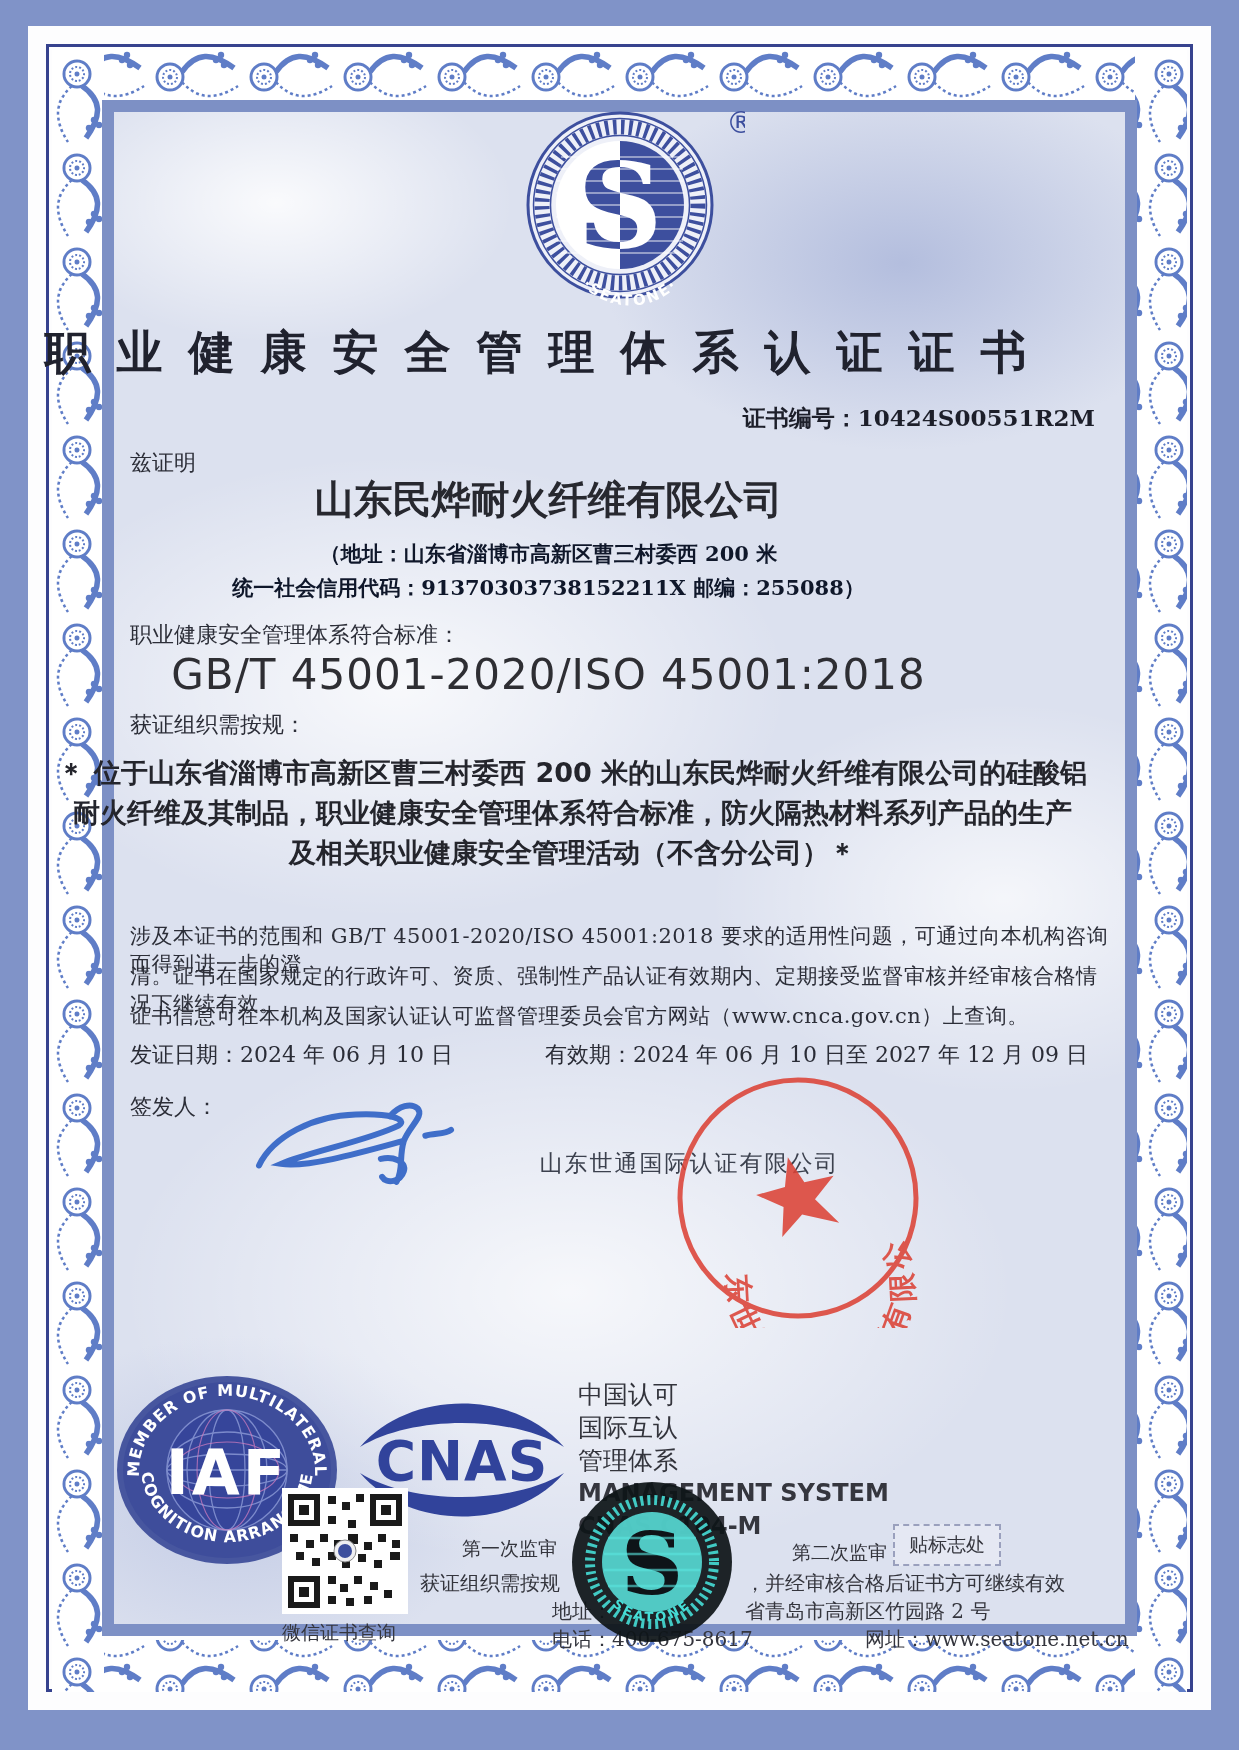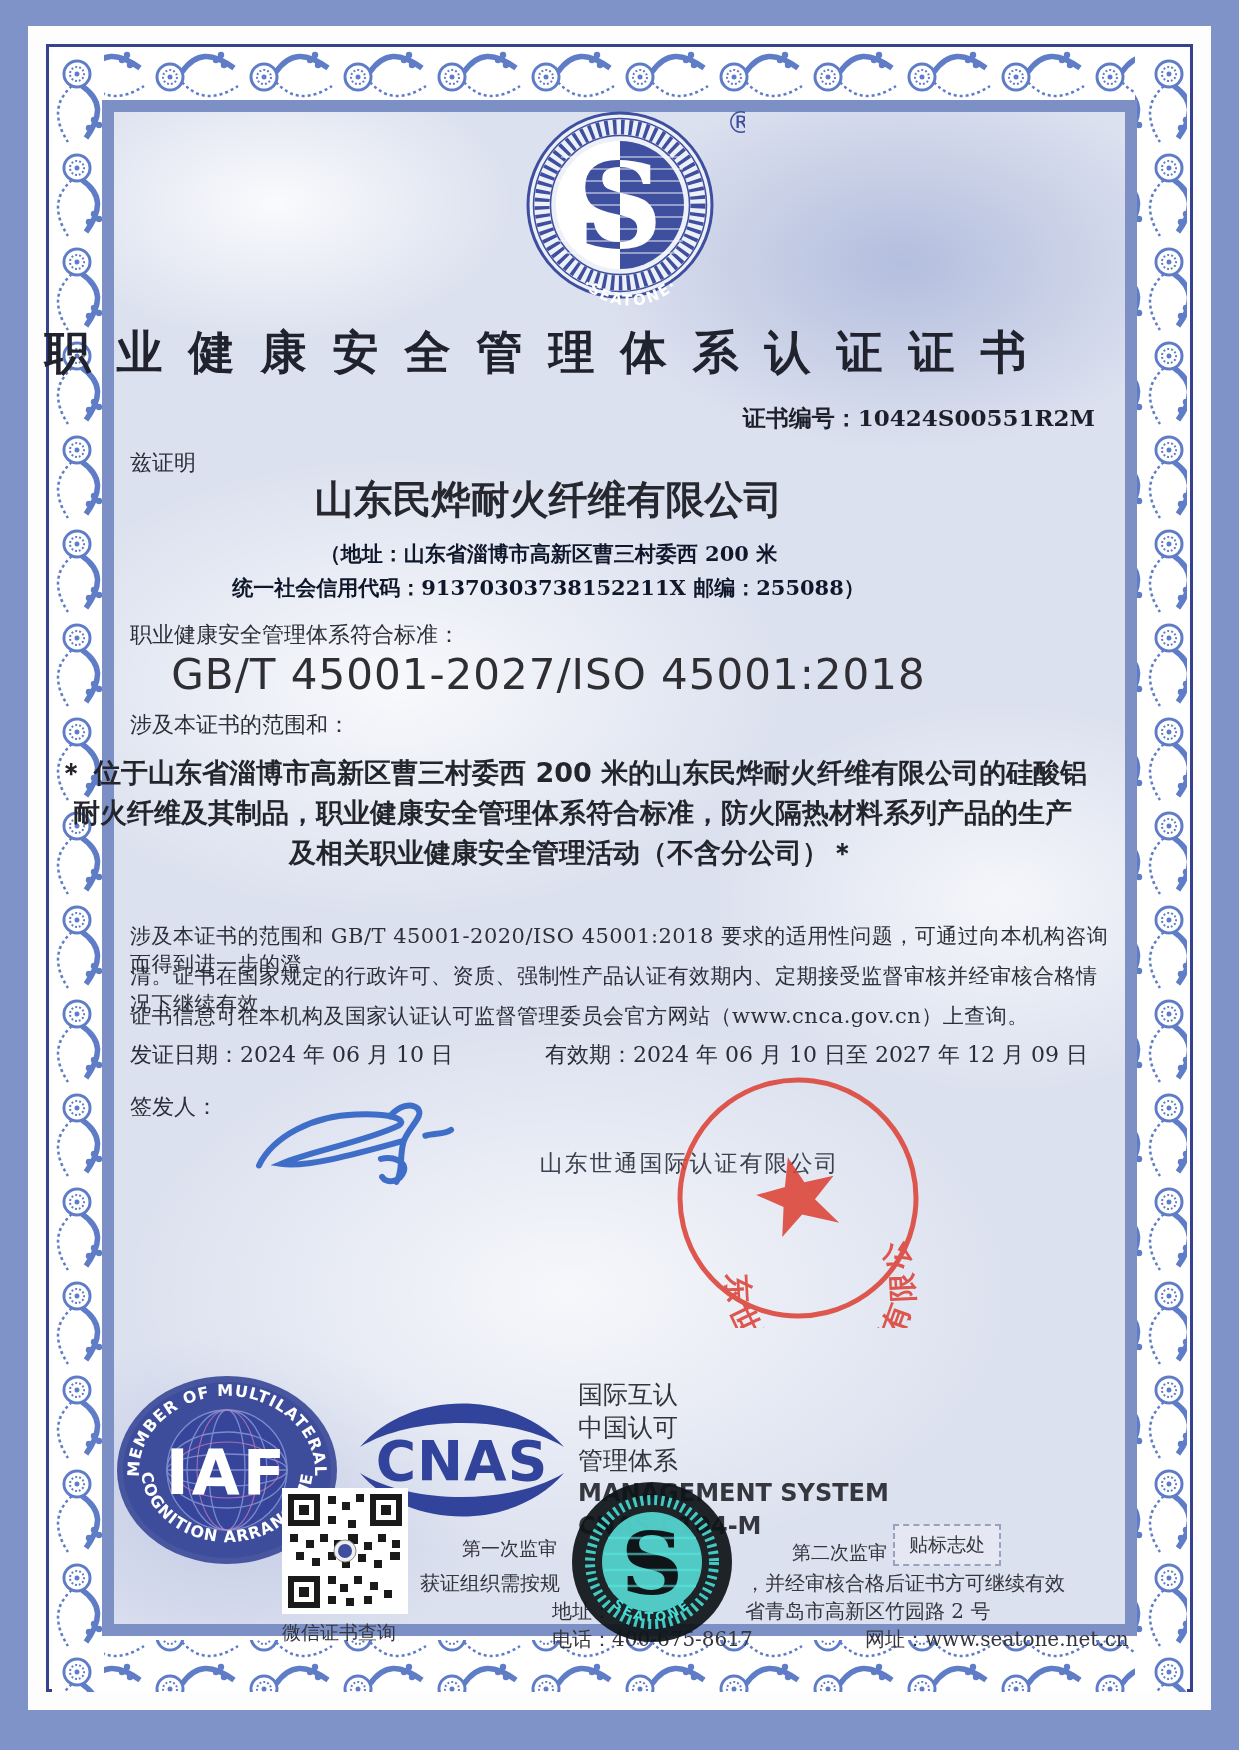--- a/index.html
+++ b/index.html
@@ -131,23 +131,23 @@
   <div class="abs certno" style="top:403px;left:0;width:1095px;text-align:right;">
     <span>证书编号：</span><span>10424S00551R2M</span>
   </div>
 
   <div class="abs label" style="left:130px;top:448px;">兹证明</div>
   <div class="abs ctr company" style="top:473px;">山东民烨耐火纤维有限公司</div>
   <div class="abs ctr addr" style="top:540px;">（地址：山东省淄博市高新区曹三村委西 200 米</div>
   <div class="abs ctr addr" style="top:574px;">统一社会信用代码：91370303738152211X 邮编：255088）</div>
 
   <div class="abs label" style="left:130px;top:620px;">职业健康安全管理体系符合标准：</div>
-  <div class="abs ctr standard" style="top:650px;">GB/T 45001-2027/ISO 45001:2018</div>
-
-  <div class="abs label" style="left:130px;top:710px;">涉及本证书的范围和：</div>
+  <div class="abs ctr standard" style="top:650px;">GB/T 45001-2020/ISO 45001:2018</div>
+
+  <div class="abs label" style="left:130px;top:710px;">获证组织需按规：</div>
   <div class="abs ctr scope" style="top:755px;">＊ 位于山东省淄博市高新区曹三村委西 200 米的山东民烨耐火纤维有限公司的硅酸铝</div>
   <div class="abs ctr scope" style="top:795px;">耐火纤维及其制品，职业健康安全管理体系符合标准，防火隔热材料系列产品的生产</div>
   <div class="abs ctr scope" style="top:835px;">及相关职业健康安全管理活动（不含分公司）＊</div>
 
   <div class="abs fine" style="left:130px;top:922px;width:980px;">涉及本证书的范围和 GB/T 45001-2020/ISO 45001:2018 要求的适用性问题，可通过向本机构咨询而得到进一步的澄</div>
   <div class="abs fine" style="left:130px;top:962px;width:980px;">清。证书在国家规定的行政许可、资质、强制性产品认证有效期内、定期接受监督审核并经审核合格情况下继续有效。</div>
   <div class="abs fine" style="left:130px;top:1002px;width:980px;">证书信息可在本机构及国家认证认可监督管理委员会官方网站（www.cnca.gov.cn）上查询。</div>
 
   <div class="abs dates" style="left:130px;top:1040px;">
     <span>发证日期：</span><span>2024 年 06 月 10 日</span>
@@ -208,22 +208,22 @@
     </g>
   </svg>
 
   <svg class="abs" style="left:352px;top:1385px;" width="220" height="150">
     <path d="M8,62 C58,4 162,4 212,62 C160,30 60,30 8,62 Z" fill="#31439b"></path>
     <path d="M8,88 C58,146 162,146 212,88 C160,120 60,120 8,88 Z" fill="#31439b"></path>
     <text x="110" y="95" text-anchor="middle" font-family="DejaVu Sans, sans-serif" font-size="55" font-weight="800" fill="#31439b" letter-spacing="1">CNAS</text>
   </svg>
 
   <div class="abs" style="left:578px;top:1378px;z-index:3;">
+    <div class="cnasline">中国认可</div>
     <div class="cnasline">国际互认</div>
-    <div class="cnasline">中国认可</div>
     <div class="cnasline">管理体系</div>
     <div class="cnasen">MANAGEMENT SYSTEM</div>
     <div class="cnasen">CNAS C104-M</div>
   </div>
 
   <svg class="abs" style="left:282px;top:1488px;" width="126" height="126">
     <rect width="126" height="126" fill="#ffffff"></rect>
     <g fill="#1a1a1a">
       <rect x="6" y="6" width="32" height="32"></rect>
         <rect x="88" y="6" width="32" height="32"></rect>

